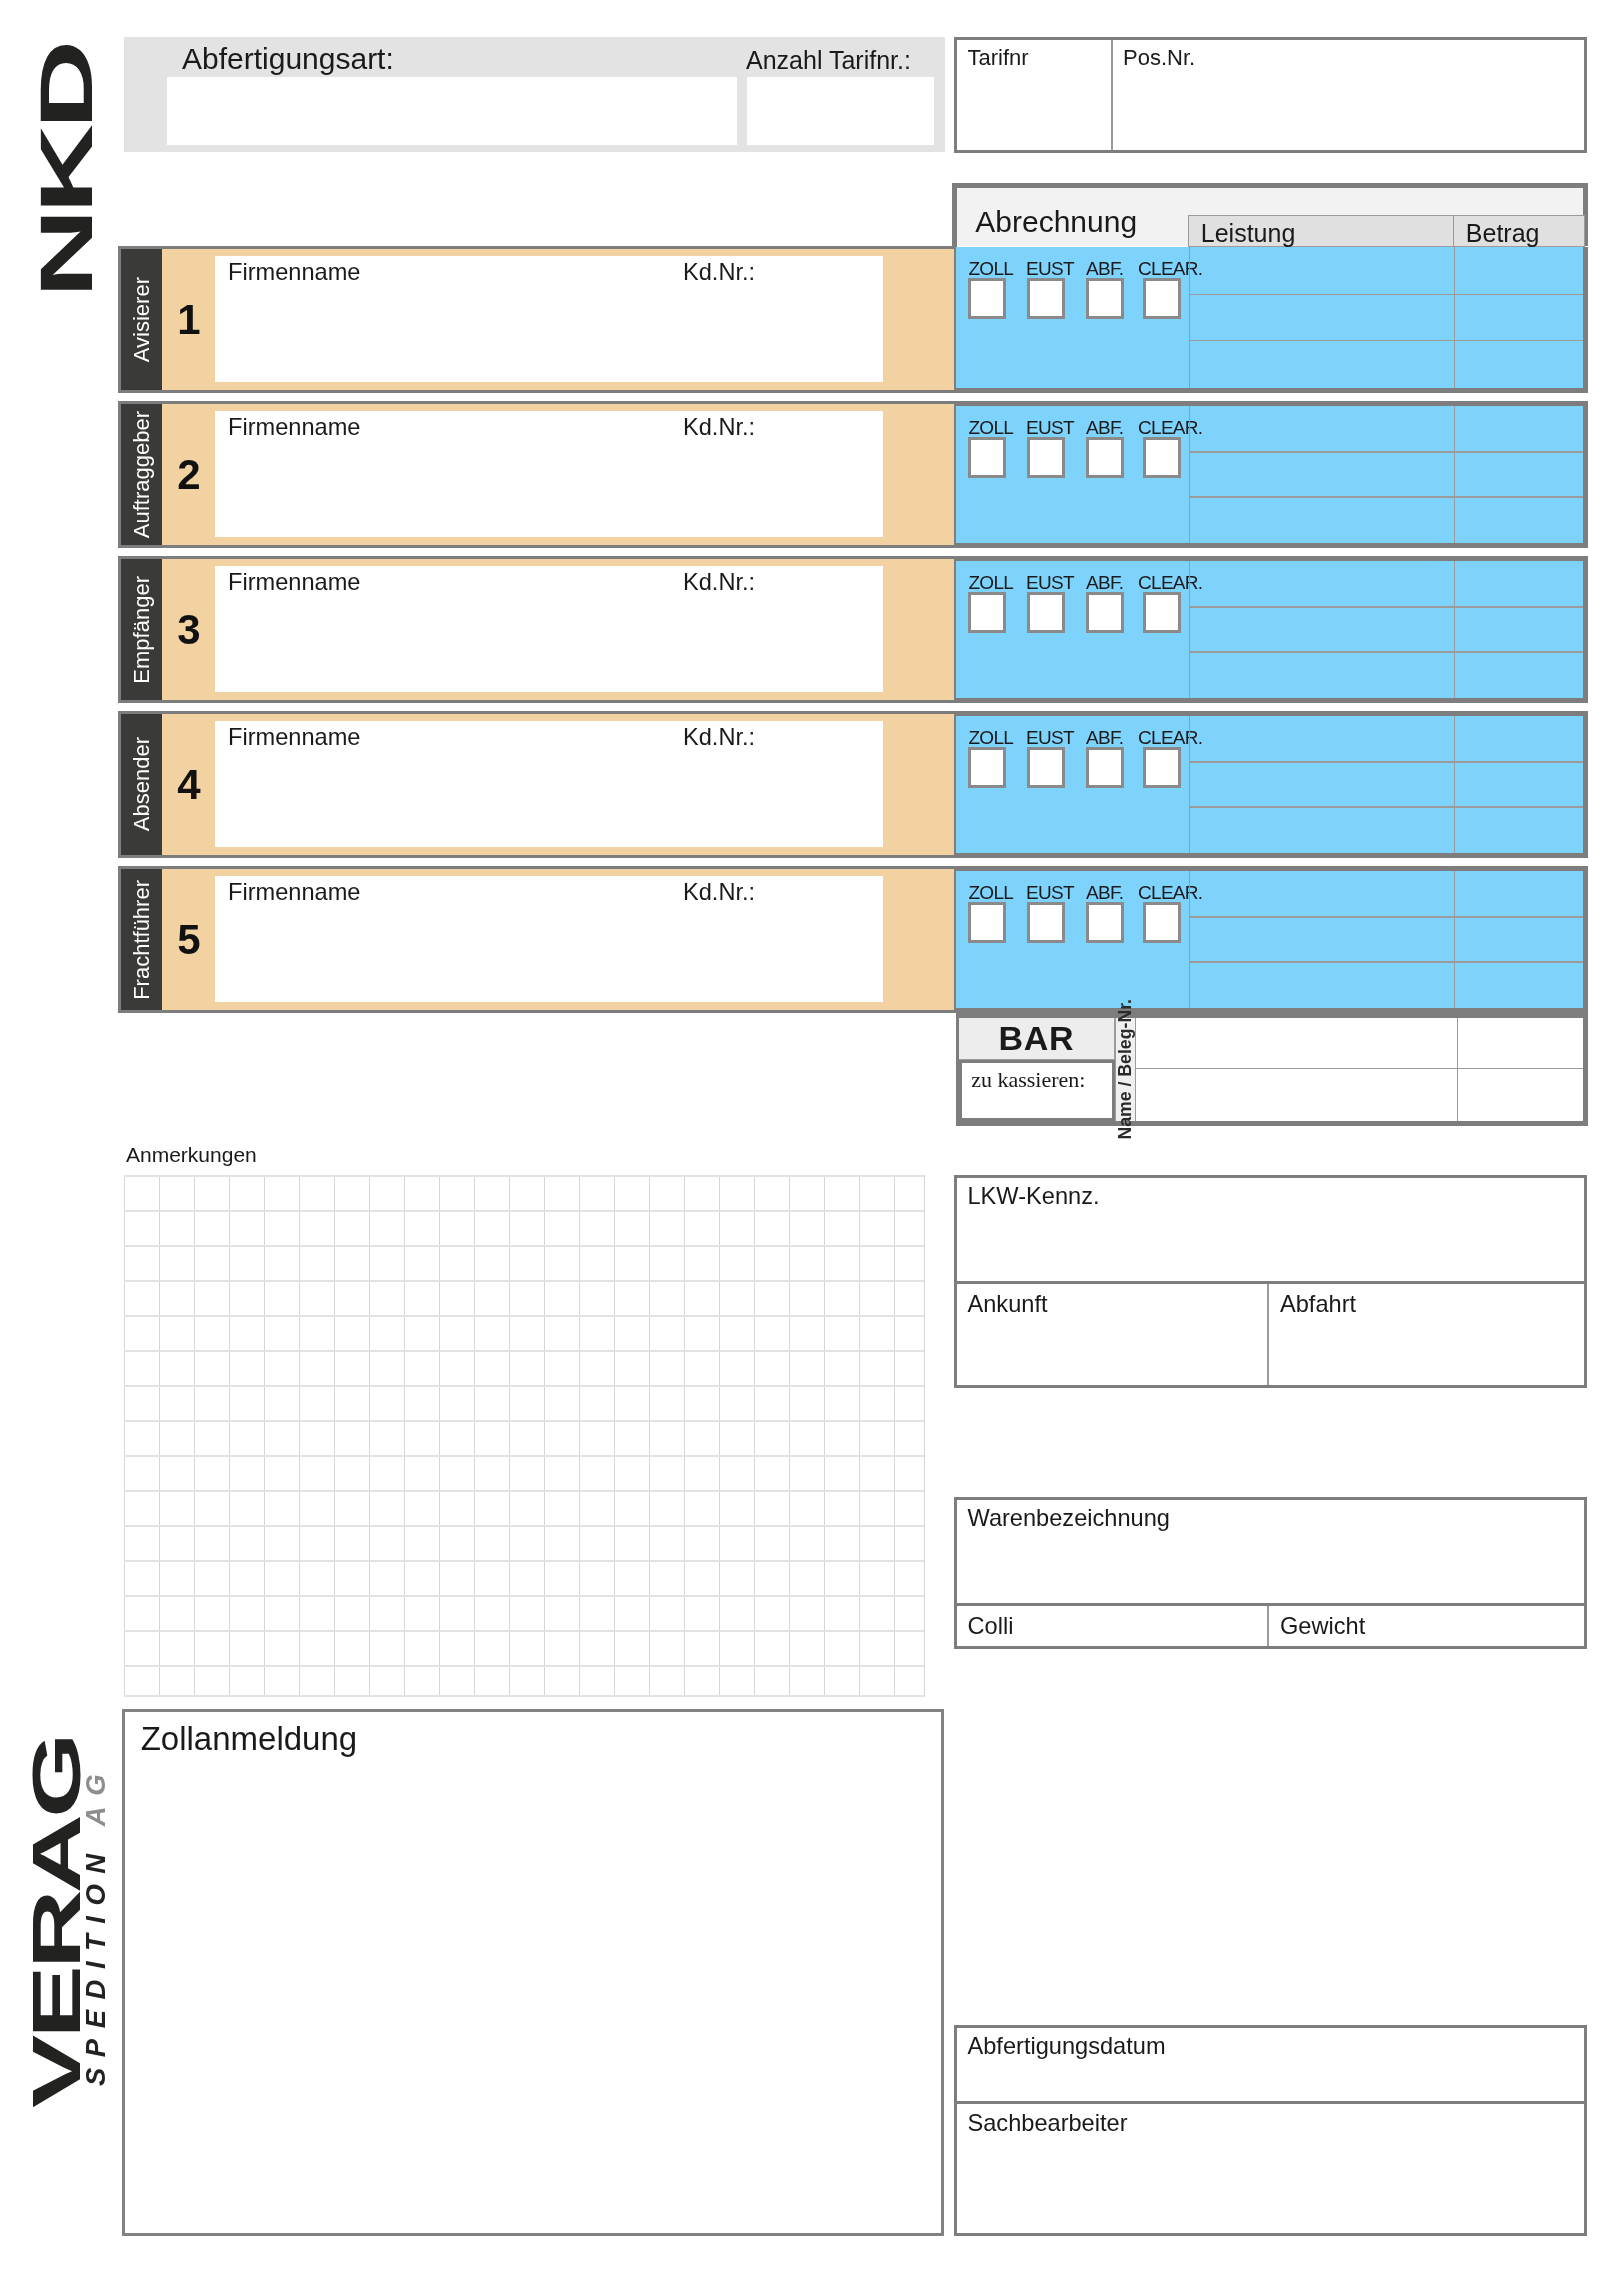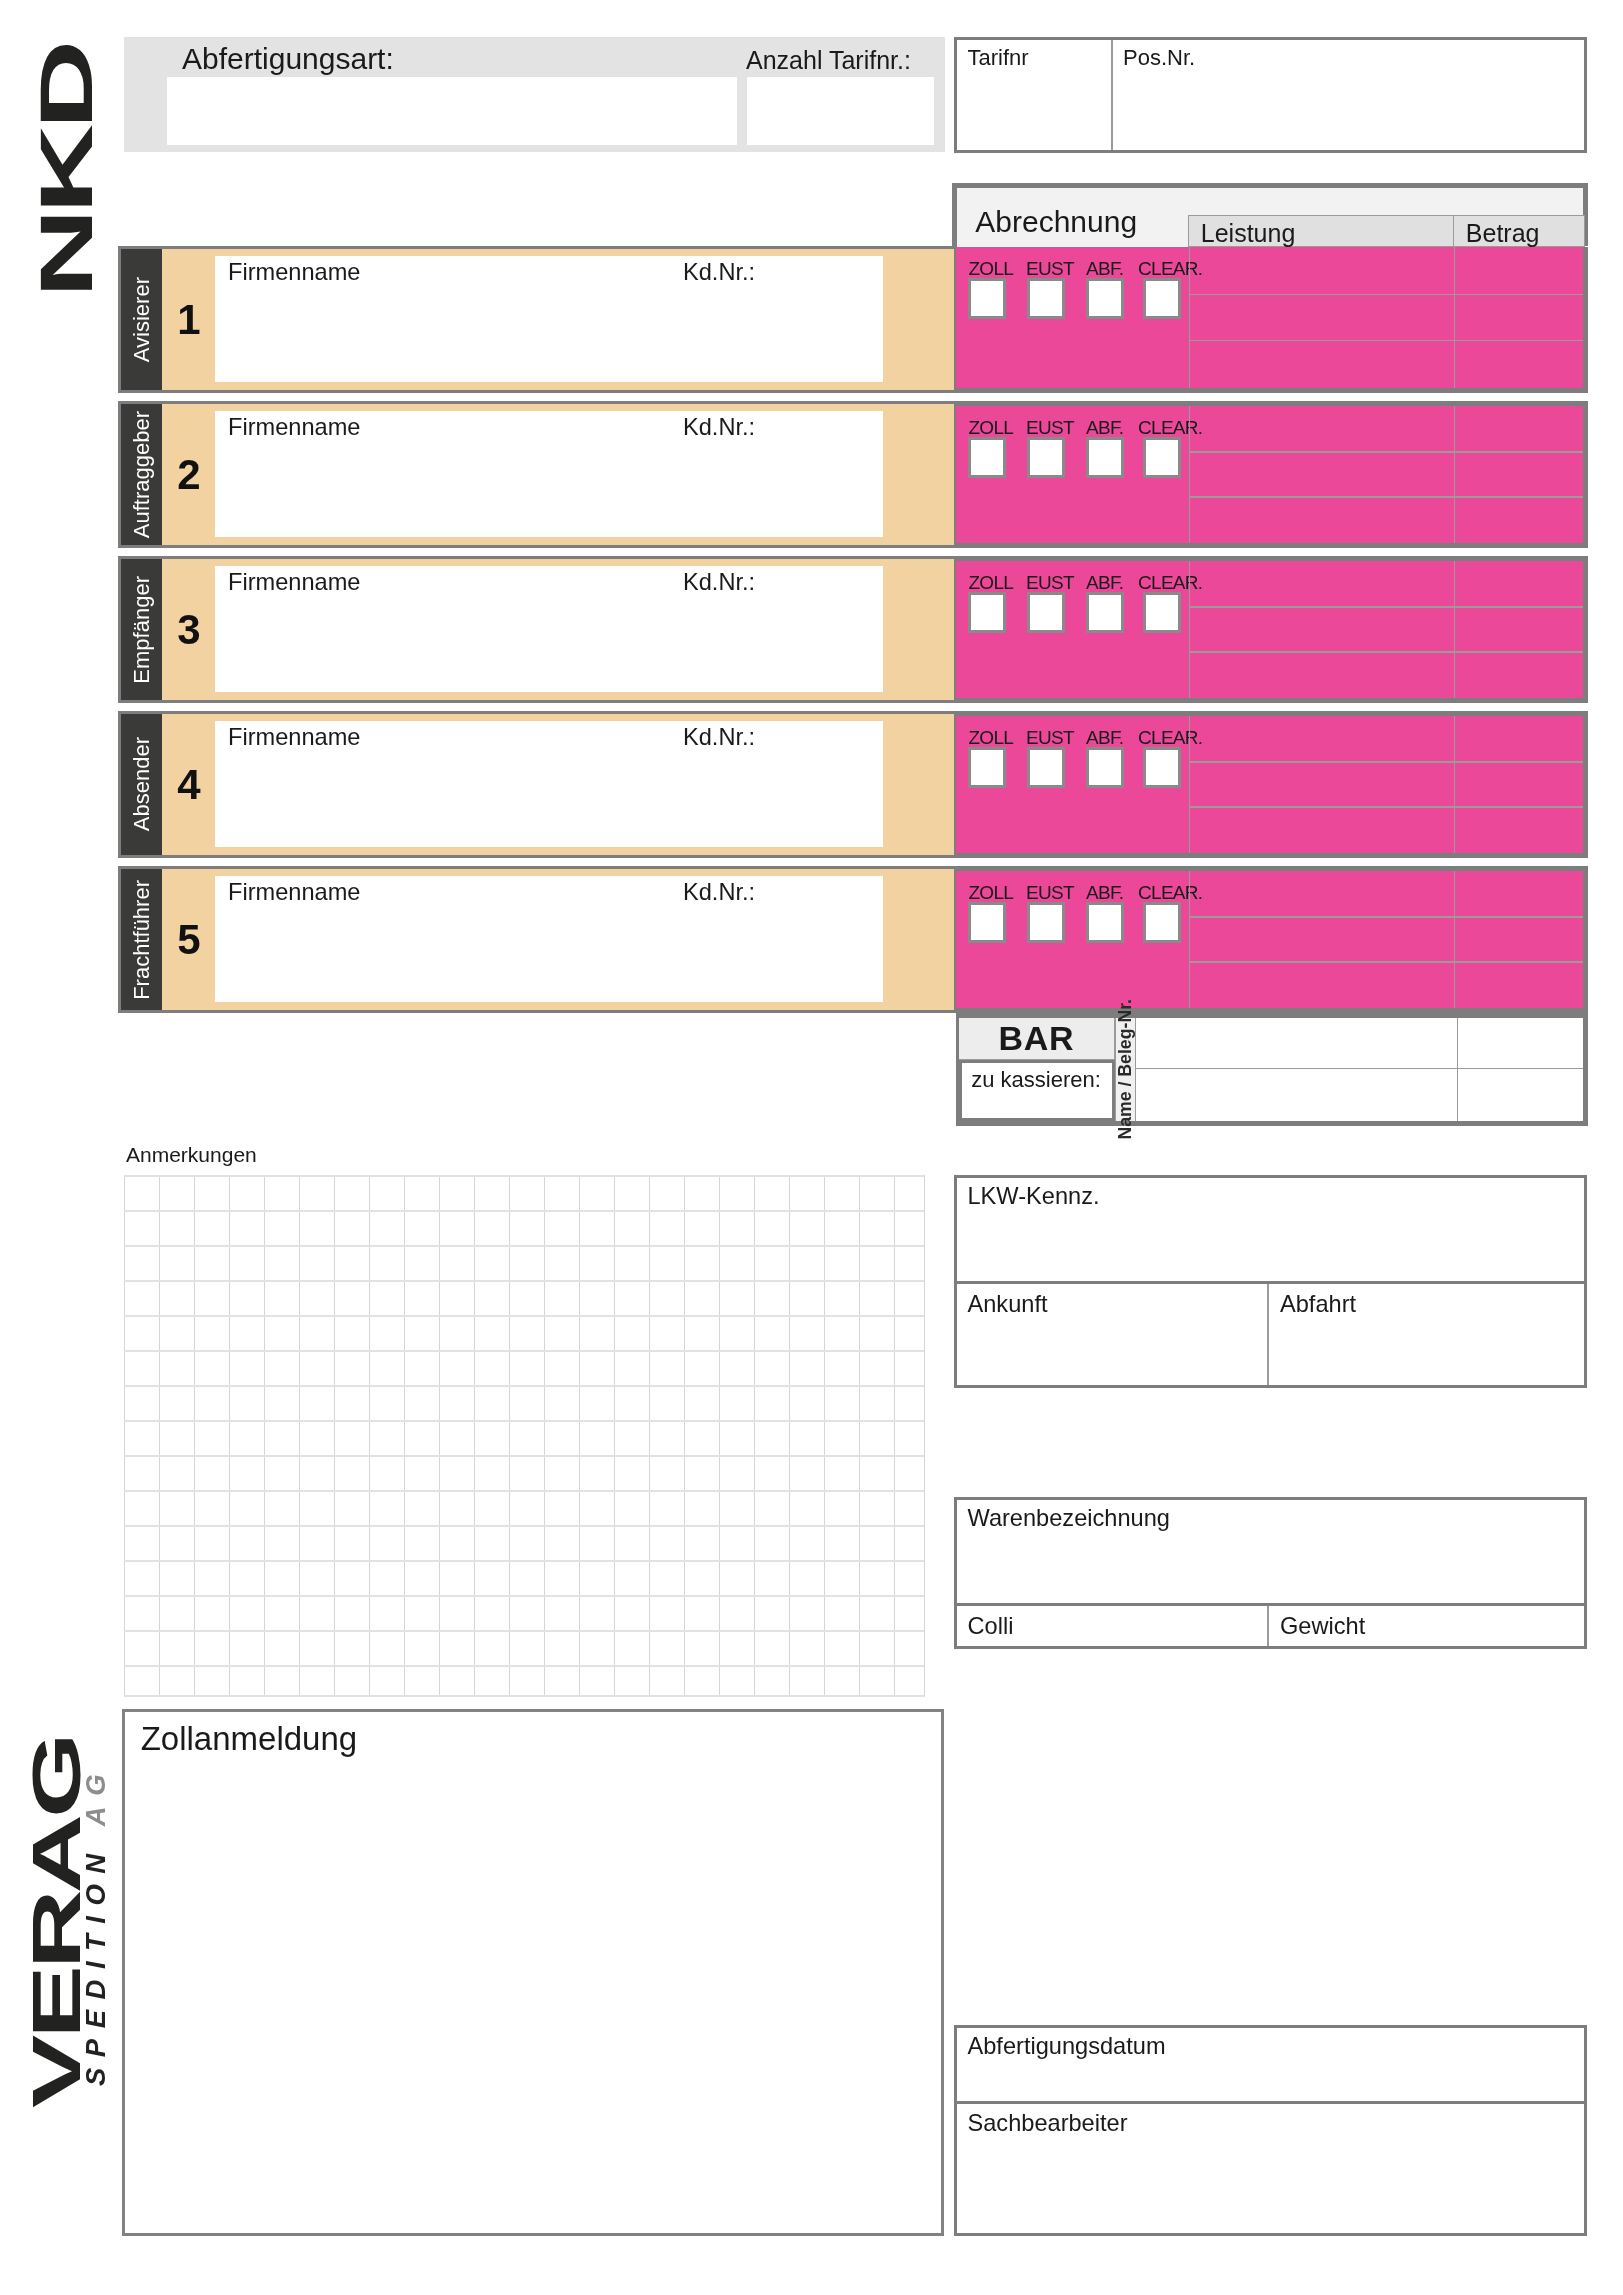--- a/index.html
+++ b/index.html
@@ -35,21 +35,21 @@
   .abr-title{left:952px;top:183px;width:636px;height:63px;background:#f2f2f2;
              border-top:5.9px solid #7d7d7d;border-left:5.9px solid #7d7d7d;border-right:5.2px solid #7d7d7d;
              box-sizing:border-box;}
   .abr-title-text{left:18.3px;top:17px;font-size:30px;}
   .hcell{position:absolute;top:215px;height:32px;background:#e0e0e0;border:1.3px solid #9b9b9b;
          box-sizing:border-box;font-size:25px;}
   .hcell span{position:absolute;left:11.8px;top:2.6px;white-space:nowrap;}
   .hcell.leistung{left:1188px;width:266px;}
   .hcell.betrag{left:1453px;width:132px;}
 
-  .asec{position:absolute;left:956px;width:632px;background:#ec4899;box-sizing:border-box;
+  .asec{position:absolute;left:956px;width:632px;background:#7dd3fc;box-sizing:border-box;
         border-right:5.2px solid #7d7d7d;border-bottom:5.2px solid #7d7d7d;}
   .asec.mid{border-top:5.2px solid #7d7d7d;}
   .chklbl{position:absolute;top:10.5px;font-size:19px;letter-spacing:-0.7px;white-space:nowrap;}
   .cl0{left:12.4px;} .cl1{left:70px;} .cl2{left:130px;} .cl3{left:182px;}
   .chk{position:absolute;top:31px;width:38px;height:41px;background:#fff;
        border:3.3px solid #8a8a8a;box-sizing:border-box;}
   .cb0{left:12.4px;} .cb1{left:71px;} .cb2{left:130px;} .cb3{left:187px;}
   .vl{position:absolute;top:0;bottom:0;width:1.3px;background:#9b9b9b;}
   .vl1{left:233px;} .vl2{left:498px;}
   .hl{position:absolute;left:233px;right:0;height:1.3px;background:#9b9b9b;}
@@ -57,21 +57,21 @@
 
   
   .barsec{left:956px;top:1013px;width:632px;height:113px;background:#fff;box-sizing:border-box;
           border-top:5.9px solid #7d7d7d;border-bottom:5.9px solid #7d7d7d;
           border-right:5.2px solid #7d7d7d;border-left:3.9px solid #7d7d7d;}
   .barbox{position:absolute;left:0;top:0;width:156px;height:42px;background:#ededed;
           border-right:1.3px solid #9b9b9b;border-bottom:1.3px solid #9b9b9b;box-sizing:border-box;
           display:flex;align-items:center;justify-content:center;}
   .barbox span{font-size:34px;font-weight:800;letter-spacing:0.7px;}
   .zkbox{position:absolute;left:0;top:42px;width:156px;bottom:0;background:#fff;
-         border:3.9px solid #7d7d7d;box-sizing:border-box;}
+         border:3.9px solid #7d7d7d;box-sizing:border-box;font-family:Liberation Serif, serif;}
   .zk-lbl{left:9.2px;top:3.9px;font-size:22px;}
   .namestrip{position:absolute;left:156px;top:0;bottom:0;width:21px;background:#f0f0f0;
              border-left:1.3px solid #9b9b9b;border-right:1.3px solid #9b9b9b;box-sizing:border-box;
              display:flex;align-items:center;justify-content:center;}
   .namestrip span{writing-mode:vertical-rl;transform:rotate(180deg);
                   font-size:17.7px;font-weight:bold;color:#2a2a2a;white-space:nowrap;}
   .bar-hl{position:absolute;left:177px;right:0;top:50px;height:1.3px;background:#9b9b9b;}
   .bar-vl{position:absolute;left:498px;top:0;bottom:0;width:1.3px;background:#9b9b9b;}
 
   

